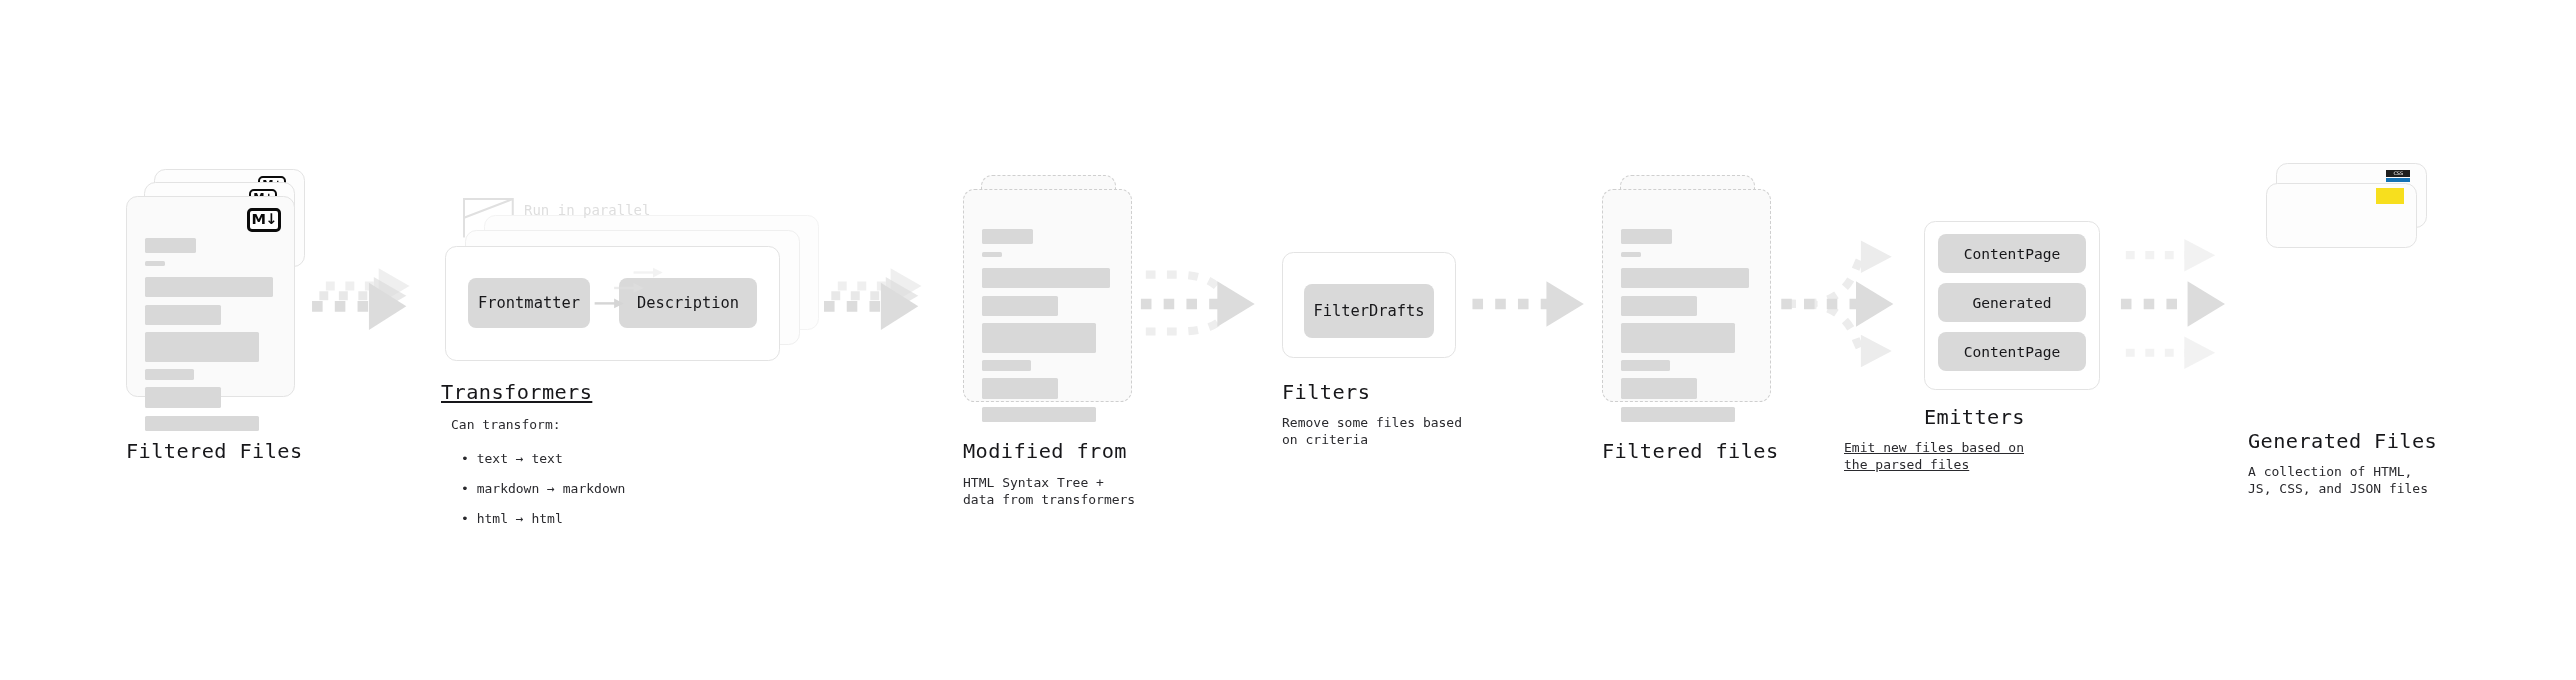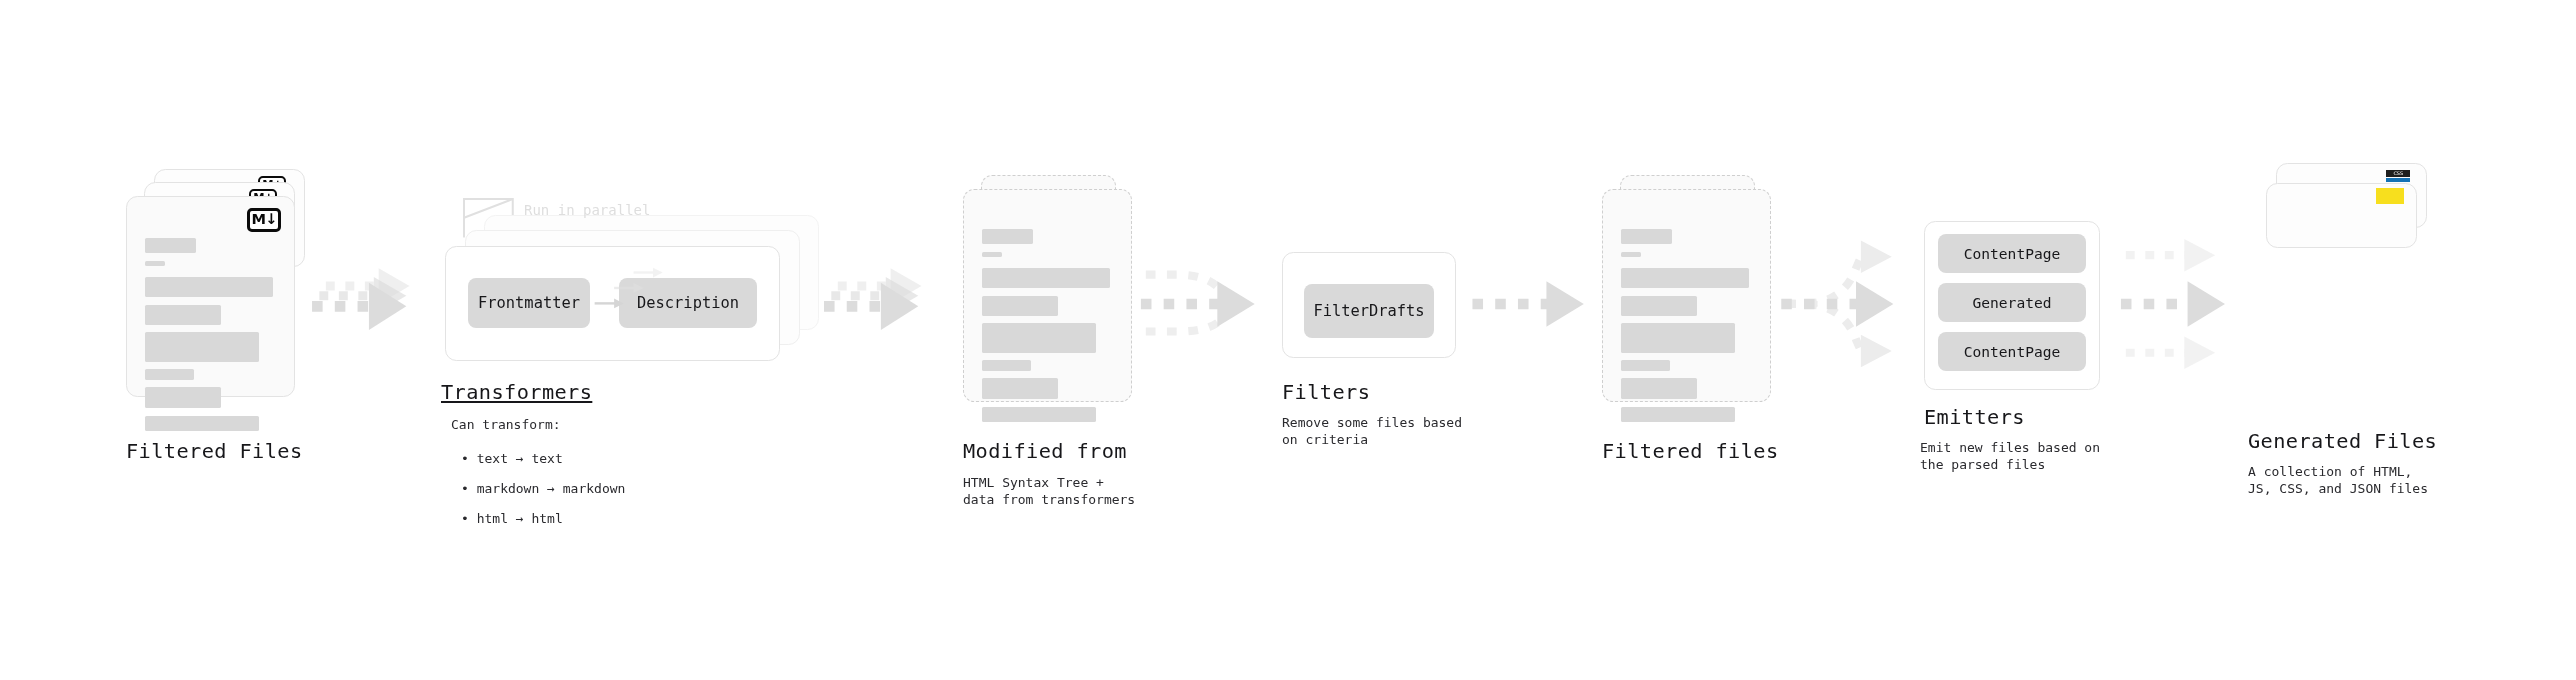--- a/index.html
+++ b/index.html
@@ -323,21 +323,21 @@
         <span>ContentPage</span>
       </div>
     <div class="chip" style="left:14px;top:62px;width:148px;height:39px;font-size:14.6px;">
         <span>Generated</span>
       </div>
     <div class="chip" style="left:14px;top:111px;width:148px;height:39px;font-size:14.6px;">
         <span>ContentPage</span>
       </div>
   </div>
   <div class="title" style="left:1924px;top:405px;">Emitters</div>
-  <div class="desc" style="left:1920px;top:439px;">Emit new files based on
+  <div class="desc" style="left:1844px;top:439px;text-decoration:underline;">Emit new files based on
 the parsed files</div>
 
   <div class="doc-stack" style="left:2248px;top:163px;width:211px;height:260px;">
 
     <div class="doc ghost" style="left:28px;top:0px;width:151px;height:65px;"></div>
     <div class="css-badge" style="left:138px;top:6.5px;">
       <div class="cssq">CSS</div>
       <div class="cssbar"></div>
     </div>
 

